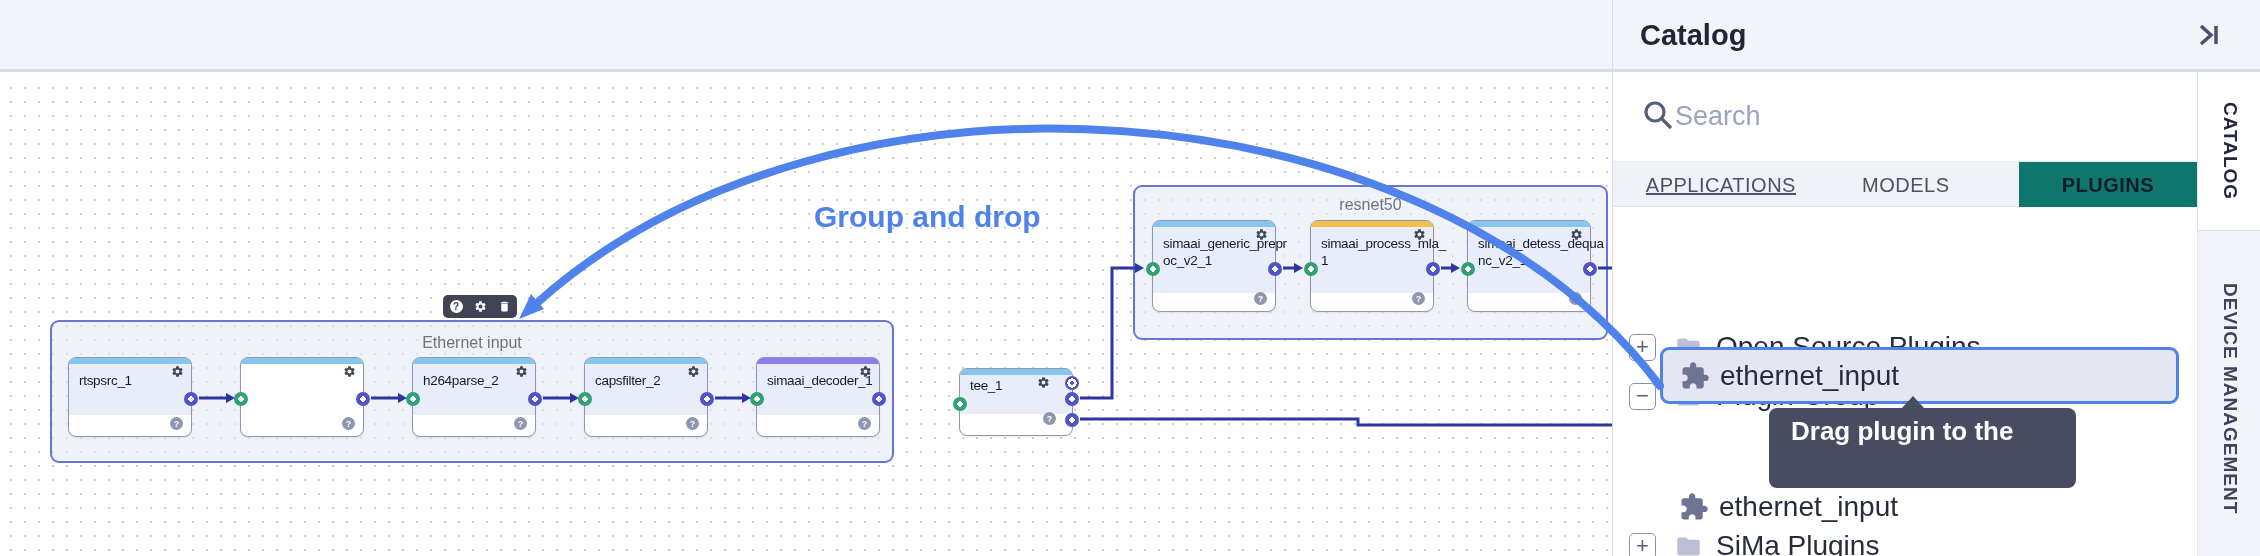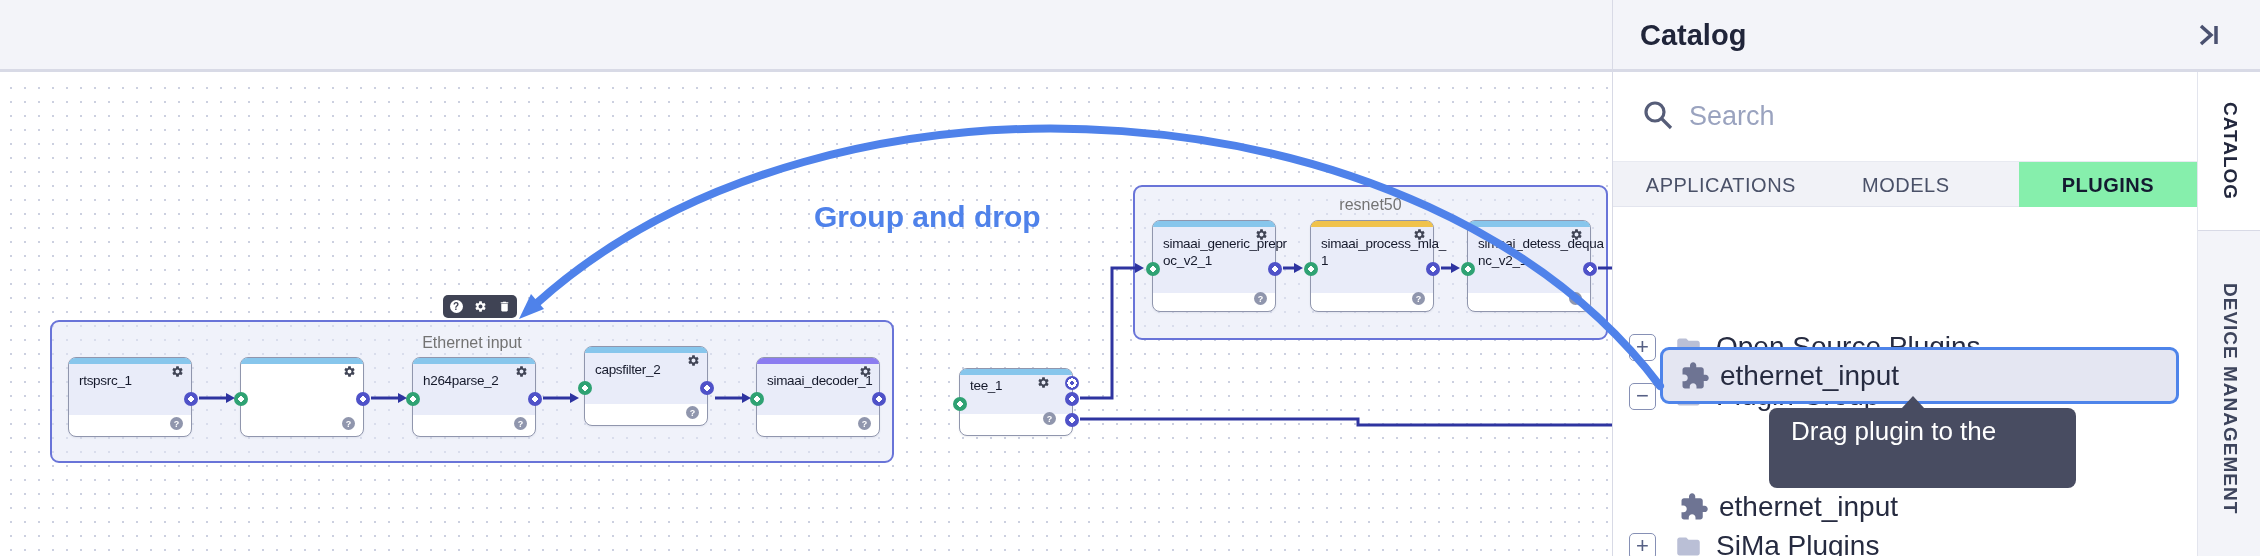--- a/index.html
+++ b/index.html
@@ -45,42 +45,42 @@
 
   
   .panel { position:absolute; left:1612px; top:0; width:648px; height:556px; background:#fff; border-left:1px solid #d8dae6; }
   .panel-header { position:absolute; left:0; top:0; width:100%; height:72px; background:#f3f4f9; border-bottom:3px solid #d8dae6; }
   .panel-title { position:absolute; left:27px; top:19px; font-size:29px; font-weight:bold; color:#20253a; }
   .collapse-ic { position:absolute; right:38px; top:21px; width:28px; height:28px; stroke:#4a5170; stroke-width:3.5; fill:none; }
 
   .panel-content { position:absolute; left:0; top:72px; width:584px; bottom:0; background:#fff; }
   .search-row { position:absolute; left:0; top:0; width:100%; height:90px; border-bottom:1px solid #e8eaf1; }
   .search-ic { position:absolute; left:29px; top:27px; width:33px; height:33px; stroke:#565d78; stroke-width:3.2; fill:none; }
-  .search-input { position:absolute; left:76px; top:22px; width:480px; height:44px; border:none; outline:none;
+  .search-input { position:absolute; left:62px; top:22px; width:480px; height:44px; border:none; outline:none;
                   font-size:27px; color:#333a55; font-family:"Liberation Sans",sans-serif; }
   .search-input::placeholder { color:#9aa3bf; }
 
   .tabs { position:absolute; left:0; top:90px; width:100%; height:45px; background:#f1f2f7; border-bottom:1px solid #e3e5ee; display:flex; }
   .tab { display:flex; align-items:center; justify-content:center; font-size:20px; letter-spacing:.5px; color:#4a5168; height:46px; }
-  .tab.t-app { width:230px; } .tab.t-mod { width:164px; } .tab.t-plg { width:190px; }
-  .tab.active { background:#86efac; color:#141a30; font-weight:bold;margin-left:36px; }
+  .tab.t-app { width:230px;text-decoration:underline; } .tab.t-mod { width:164px; } .tab.t-plg { width:190px; }
+  .tab.active { background:#0f766e; color:#141a30; font-weight:bold;margin-left:36px; }
 
   .tree { position:absolute; left:0; top:135px; width:100%; bottom:0; background:#fff; }
   .trow { position:absolute; height:46px; display:flex; align-items:center; }
   .expander { width:27px; height:27px; border:1.8px solid #8690b5; border-radius:5px; background:#fff; color:#566085;
               font-size:22px; line-height:22px; display:flex; align-items:center; justify-content:center; margin-right:17px; }
   .folder-ic { width:31px; height:27px; fill:#babfd6; margin-right:12px; }
   .puzzle-ic { width:30px; height:30px; fill:#6e7493; margin-right:10px; }
   .tlabel { font-size:28px; font-weight:400; color:#262b40; white-space:nowrap; }
 
   .sel-item { position:absolute; left:47px; top:275px; width:519px; height:57px; background:#e4e6f2;
               border:3px solid #4e84ea; border-radius:9px; display:flex; align-items:center; padding-left:17px; z-index:30; }
 
   .tooltip { position:absolute; left:156px; top:336px; width:307px; height:80px; background:#484c61; border-radius:8px;
-             color:#fff; font-size:26px; font-weight:400; line-height:33px; padding:7px 0 8px 22px; z-index:70; }
+             color:#fff; font-size:26px; font-weight:700; line-height:33px; padding:7px 0 8px 22px; z-index:70; }
   .tooltip::before { content:""; position:absolute; left:132px; top:-12px; border-left:12px solid transparent;
                      border-right:12px solid transparent; border-bottom:13px solid #484c61; }
 
   .strip-col { position:absolute; left:584px; top:72px; width:64px; bottom:0; border-left:1px solid #e3e5ee; }
   .side-tab { display:flex; align-items:center; justify-content:center; }
   .vtext { writing-mode:vertical-rl; font-size:19px; font-weight:600; letter-spacing:1px; }
   .st-catalog { height:158px; background:#fff; color:#23283e; }
   .st-device  { height:326px; background:#f3f4f9; border-top:1px solid #d8dae6; align-items:flex-start; padding-top:52px; color:#3d445c; justify-content:center; display:flex; }
 </style>
 </head>
@@ -155,21 +155,21 @@
         <div class="nlabel">h264parse_2</div>
       </div>
     <svg class="gear" viewBox="0 0 24 24">
         <path d="M19.14 12.94c.04-.3.06-.61.06-.94 0-.32-.02-.64-.07-.94l2.03-1.58c.18-.14.23-.41.12-.61l-1.92-3.32c-.12-.22-.37-.29-.59-.22l-2.39.96c-.5-.38-1.03-.7-1.62-.94l-.36-2.54c-.04-.24-.24-.41-.48-.41h-3.84c-.24 0-.43.17-.47.41l-.36 2.54c-.59.24-1.13.57-1.62.94l-2.39-.96c-.22-.08-.47 0-.59.22L2.74 8.87c-.12.21-.08.47.12.61l2.03 1.58c-.05.3-.09.63-.09.94s.02.64.07.94l-2.03 1.58c-.18.14-.23.41-.12.61l1.92 3.32c.12.22.37.29.59.22l2.39-.96c.5.38 1.03.7 1.62.94l.36 2.54c.05.24.24.41.48.41h3.84c.24 0 .44-.17.47-.41l.36-2.54c.59-.24 1.13-.56 1.62-.94l2.39.96c.22.08.47 0 .59-.22l1.92-3.32c.12-.22.07-.47-.12-.61l-2.01-1.58zM12 15.6c-1.98 0-3.6-1.62-3.6-3.6s1.62-3.6 3.6-3.6 3.6 1.62 3.6 3.6-1.62 3.6-3.6 3.6z"></path>
       </svg>
     <span class="helpdot">?</span>
     <span class="port in" style="top:34px;"></span>
     <span class="port out" style="top:34px;"></span>
   </div>
 
-  <div class="node n-g1" style="left:584px;top:346px;">
+  <div class="node n-g1" style="left:584px;top:357px;">
     <div class="strip"></div>
     <div class="head">
         <div class="nlabel">capsfilter_2</div>
       </div>
     <svg class="gear" viewBox="0 0 24 24">
         <path d="M19.14 12.94c.04-.3.06-.61.06-.94 0-.32-.02-.64-.07-.94l2.03-1.58c.18-.14.23-.41.12-.61l-1.92-3.32c-.12-.22-.37-.29-.59-.22l-2.39.96c-.5-.38-1.03-.7-1.62-.94l-.36-2.54c-.04-.24-.24-.41-.48-.41h-3.84c-.24 0-.43.17-.47.41l-.36 2.54c-.59.24-1.13.57-1.62.94l-2.39-.96c-.22-.08-.47 0-.59.22L2.74 8.87c-.12.21-.08.47.12.61l2.03 1.58c-.05.3-.09.63-.09.94s.02.64.07.94l-2.03 1.58c-.18.14-.23.41-.12.61l1.92 3.32c.12.22.37.29.59.22l2.39-.96c.5.38 1.03.7 1.62.94l.36 2.54c.05.24.24.41.48.41h3.84c.24 0 .44-.17.47-.41l.36-2.54c.59-.24 1.13-.56 1.62-.94l2.39.96c.22.08.47 0 .59-.22l1.92-3.32c.12-.22.07-.47-.12-.61l-2.01-1.58zM12 15.6c-1.98 0-3.6-1.62-3.6-3.6s1.62-3.6 3.6-3.6 3.6 1.62 3.6 3.6-1.62 3.6-3.6 3.6z"></path>
       </svg>
     <span class="helpdot">?</span>
     <span class="port in" style="top:34px;"></span>
     <span class="port out" style="top:34px;"></span>

